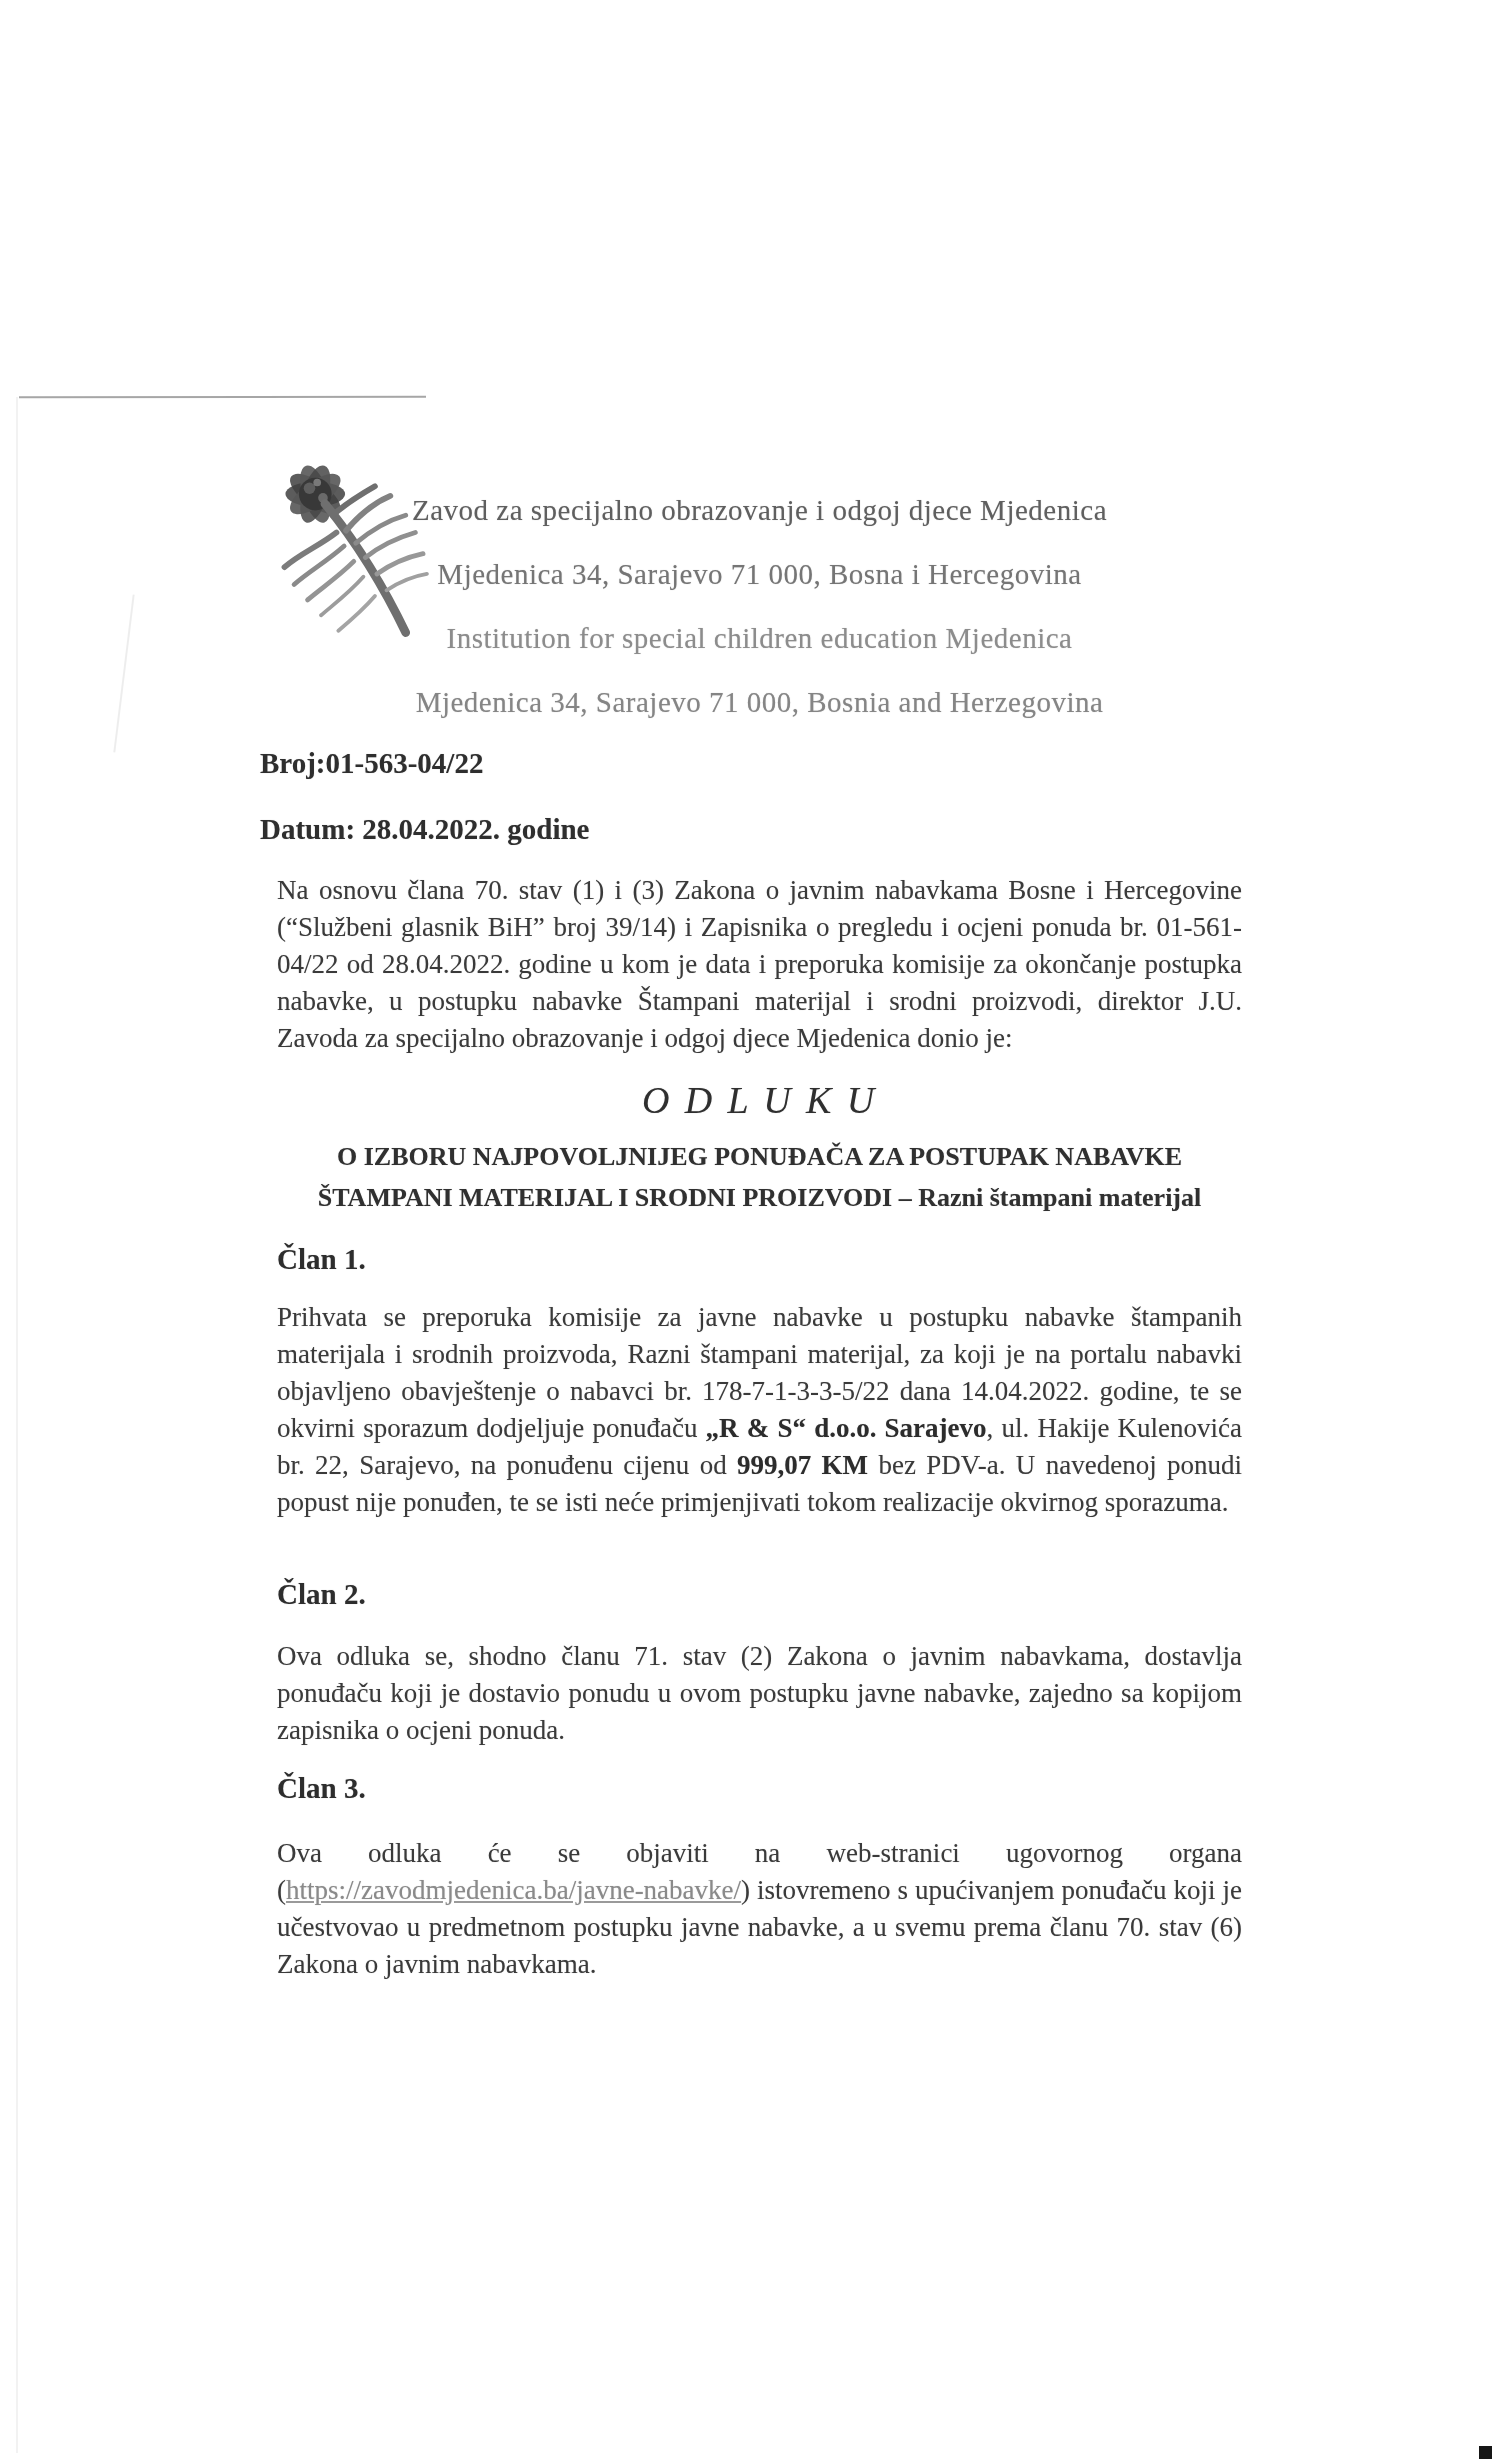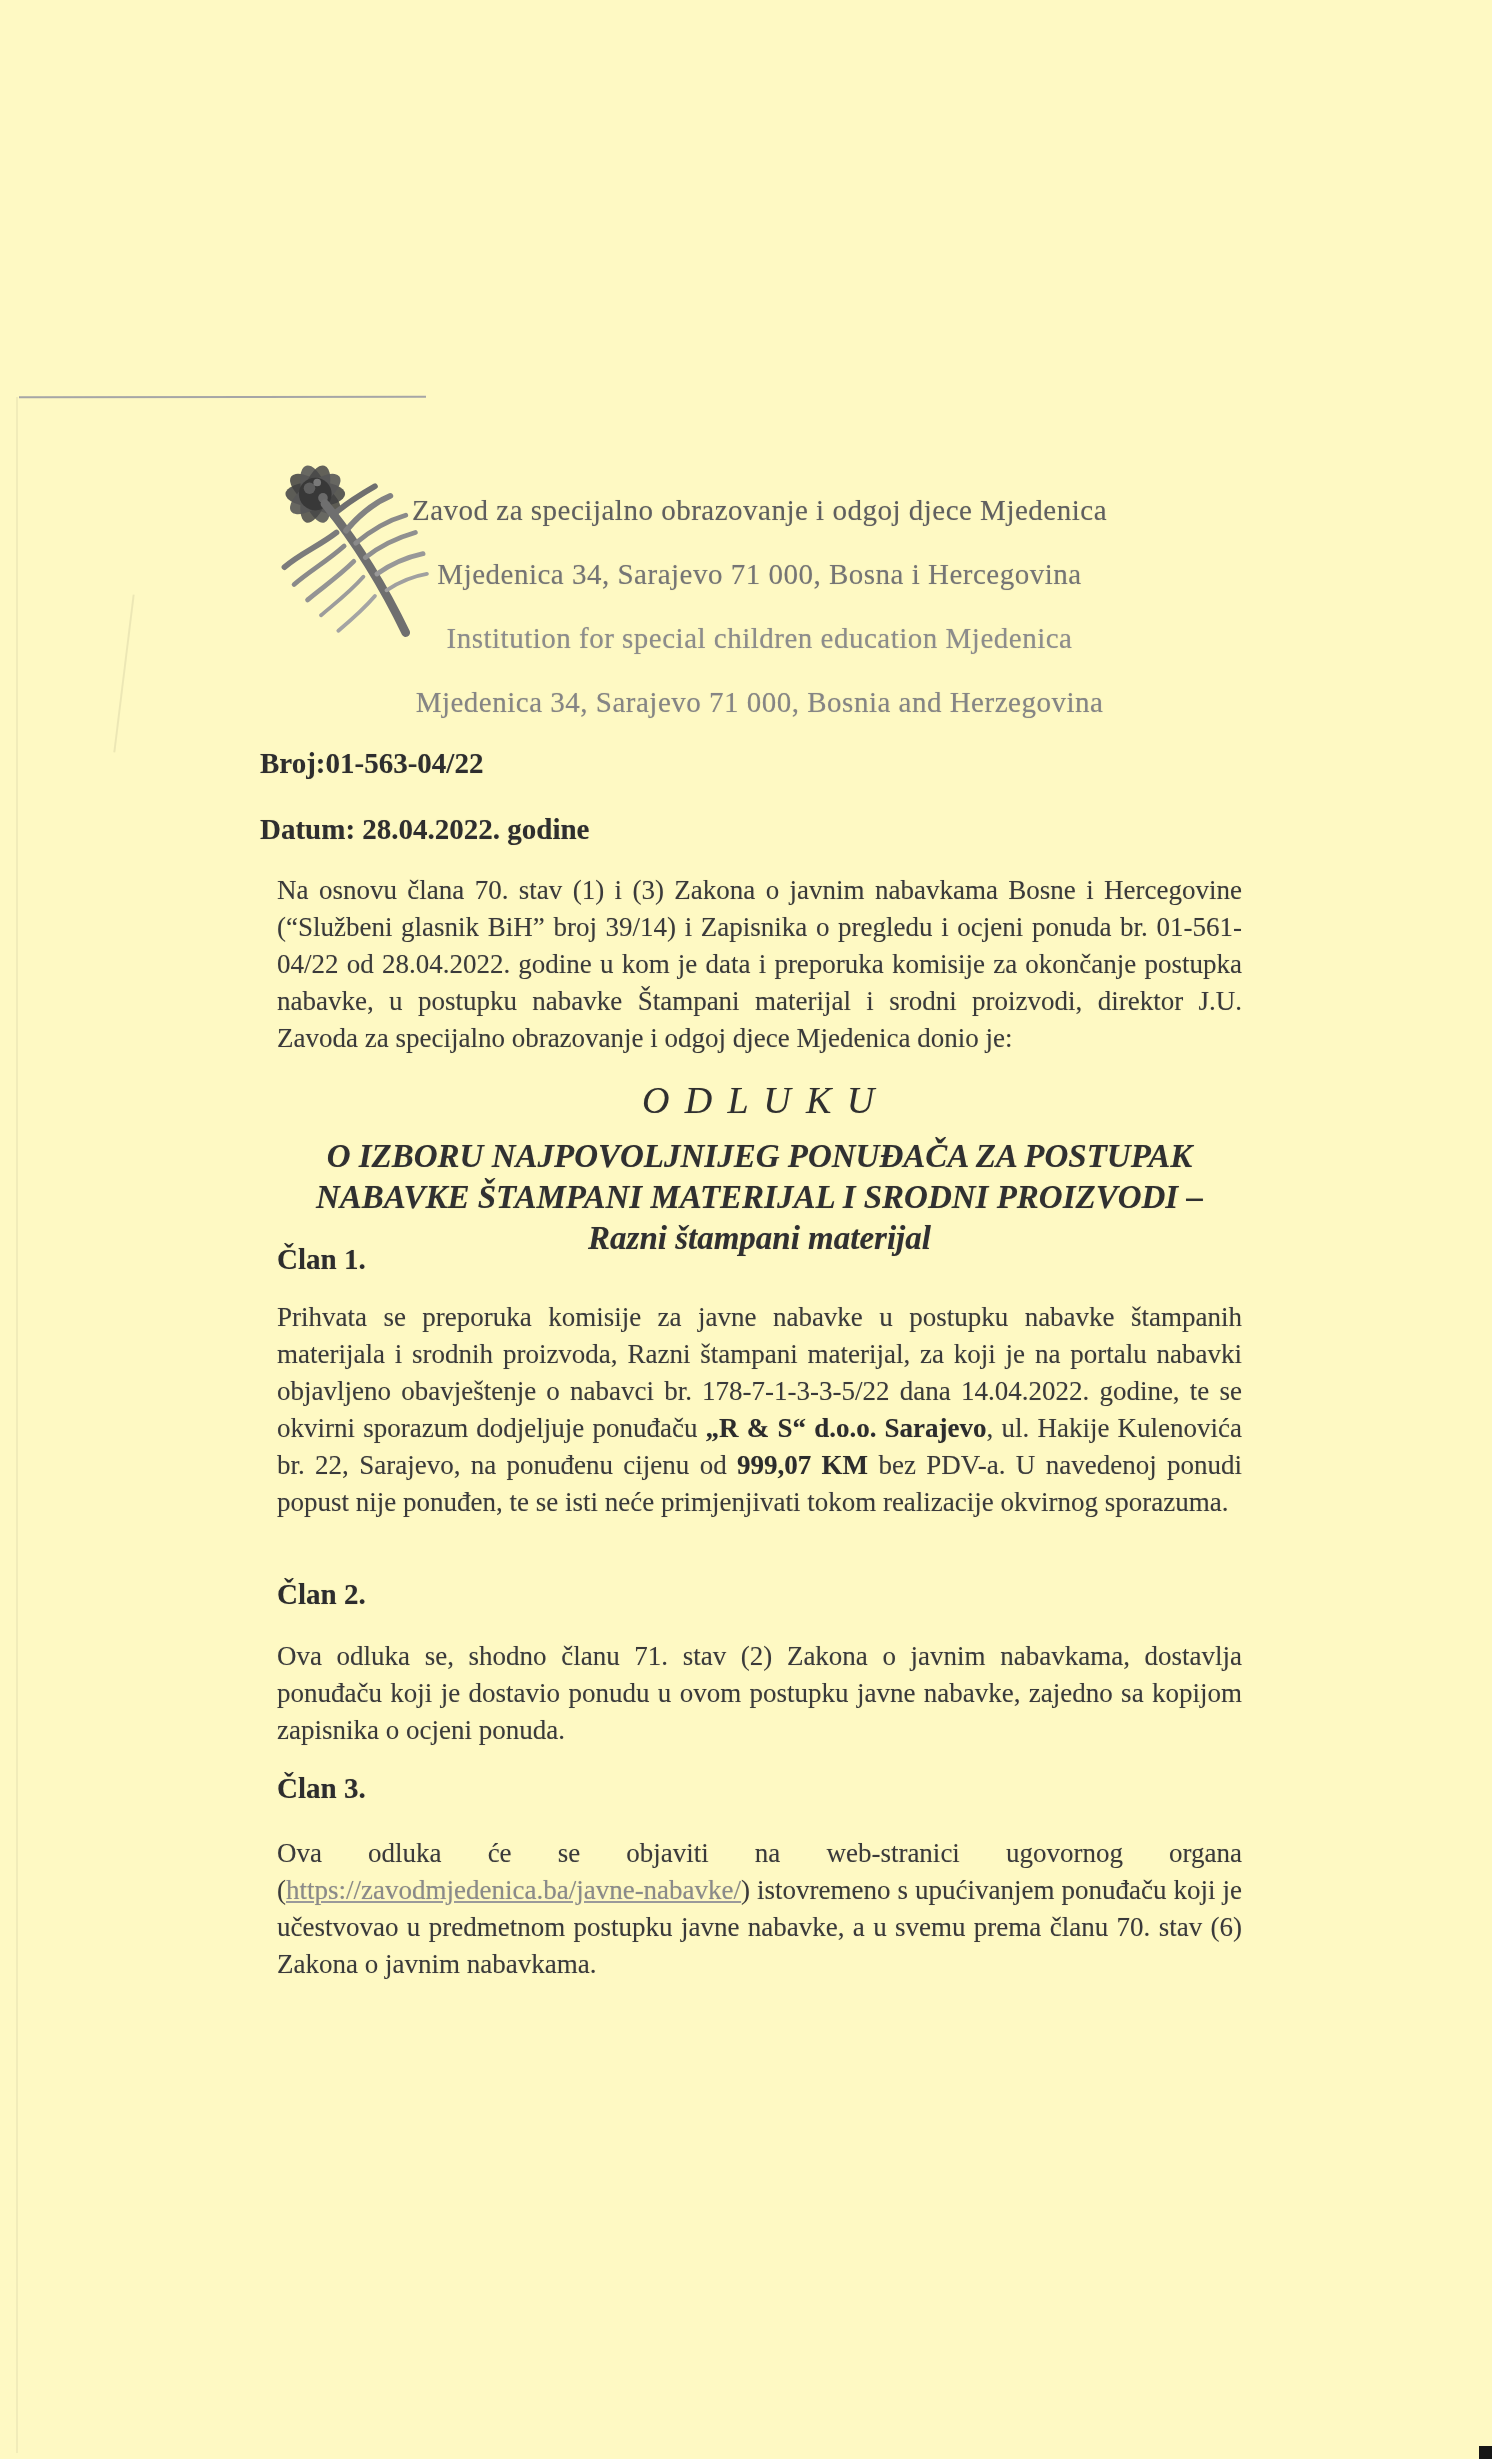--- a/index.html
+++ b/index.html
@@ -2,21 +2,21 @@
 <html lang="bs"><head>
 <meta charset="utf-8">
 <title>Odluka - Zavod Mjedenica</title>
 <style>
   html,body{margin:0;padding:0;background:#e9e9e9;}
   .sheet{
     position:relative;
     width:1493px;
     height:2459px;
     margin:0 auto;
-    background:#fef9c3;
+    background:#ffffff;
     overflow:hidden;
     font-family:"Liberation Serif","DejaVu Serif",serif;
     color:#383838;
   }
   
   .artifact-topline{position:absolute;left:19px;top:396px;width:407px;height:1.9px;background:#a6a6a6;transform:rotate(-0.1deg);}
   .artifact-leftline{position:absolute;left:16.3px;top:397px;width:1.9px;height:2056px;background:rgba(0,0,0,0.05);}
   .artifact-streak{position:absolute;left:123px;top:594px;width:1.9px;height:159px;background:rgba(0,0,0,0.07);transform:rotate(7deg);}
   .artifact-corner{position:absolute;left:1479px;top:2446px;width:13.4px;height:13.4px;background:#161616;}
   
@@ -46,22 +46,22 @@
   }
   .intro{top:872px;}
   .decision-heading{
     position:absolute;left:277px;top:1078px;width:965px;
     text-align:center;font-size:38px;font-weight:normal;font-style:italic;
     letter-spacing:2.9px;color:#2f2f2f;
     text-shadow:0 0 1px rgba(50,50,50,0.3);
   }
   .decision-subtitle{
     position:absolute;left:277px;top:1136px;width:965px;
-    text-align:center;font-size:33px;line-height:41px;
-    font-weight:bold;font-style:italic;color:#303030;
+    text-align:center;font-size:26px;line-height:41px;
+    font-weight:bold;color:#303030;
     text-shadow:0 0 1px rgba(50,50,50,0.3);
   }
   .article-heading{
     position:absolute;left:277px;width:965px;
     text-align:left;font-size:29px;font-weight:bold;color:#2d2d2d;
     text-shadow:0 0 1px rgba(50,50,50,0.3);
   }
   .h-clan1{top:1243px;}
   .h-clan2{top:1578px;}
   .h-clan3{top:1772px;}

